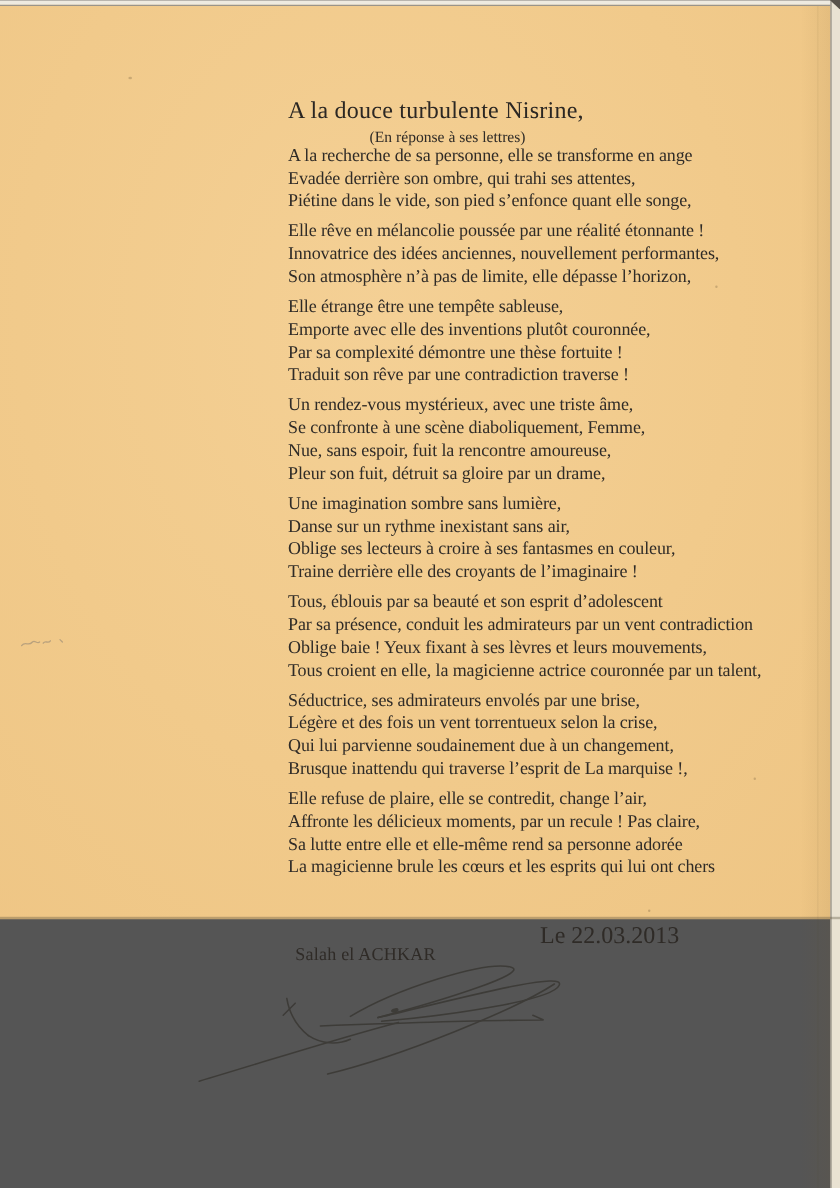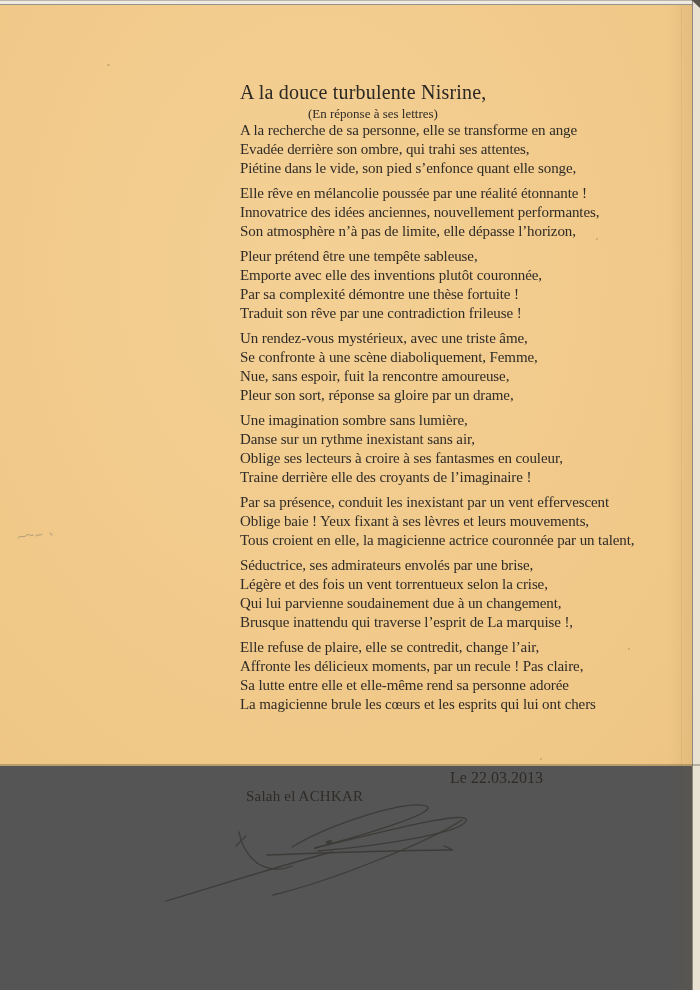--- a/index.html
+++ b/index.html
@@ -45,21 +45,21 @@
     font-size:13px;line-height:15px;color:#2f2b27;white-space:nowrap;text-align:right;
   }
   .poem{position:absolute;left:240px;top:121px;}
   .stanza{margin:0 0 6px 0;}
   .line{
     font-size:15px;line-height:19px;letter-spacing:-0.1px;
     white-space:nowrap;color:#2f2b27;
   }
   .date-line{
     position:absolute;left:450px;top:769px;
-    font-size:16px;white-space:nowrap;
+    font-size:20px;white-space:nowrap;
   }
   .author-name{
     position:absolute;left:246px;top:788px;
     font-size:15px;letter-spacing:0.2px;white-space:nowrap;
   }
   .signature{position:absolute;left:30px;top:794px;width:520px;height:125px;}
   .smudge{position:absolute;left:14px;top:526px;width:46px;height:22px;opacity:0.55;filter:blur(0.4px);}
   .speck{position:absolute;width:2px;height:2px;border-radius:50%;background:rgba(110,90,60,0.30);}
   .speck.s1{left:628px;top:648px;}
   .speck.s2{left:596px;top:238px;}
@@ -91,39 +91,40 @@
         <div class="line">A la recherche de sa personne, elle se transforme en ange</div>
         <div class="line">Evadée derrière son ombre, qui trahi ses attentes,</div>
         <div class="line">Piétine dans le vide, son pied s’enfonce quant elle songe,</div>
       </div>
       <div class="stanza">
         <div class="line">Elle rêve en mélancolie poussée par une réalité étonnante !</div>
         <div class="line">Innovatrice des idées anciennes, nouvellement performantes,</div>
         <div class="line">Son atmosphère n’à pas de limite, elle dépasse l’horizon,</div>
       </div>
       <div class="stanza">
-        <div class="line">Pleur prétend être une tempête sableuse,</div>
+        <div class="line">Elle étrange être une tempête sableuse,</div>
         <div class="line">Emporte avec elle des inventions plutôt couronnée,</div>
         <div class="line">Par sa complexité démontre une thèse fortuite !</div>
-        <div class="line">Traduit son rêve par une contradiction frileuse !</div>
+        <div class="line">Traduit son rêve par une contradiction traverse !</div>
       </div>
       <div class="stanza">
         <div class="line">Un rendez-vous mystérieux, avec une triste âme,</div>
         <div class="line">Se confronte à une scène diaboliquement, Femme,</div>
         <div class="line">Nue, sans espoir, fuit la rencontre amoureuse,</div>
-        <div class="line">Pleur son sort, réponse sa gloire par un drame,</div>
+        <div class="line">Pleur son fuit, détruit sa gloire par un drame,</div>
       </div>
       <div class="stanza">
         <div class="line">Une imagination sombre sans lumière,</div>
         <div class="line">Danse sur un rythme inexistant sans air,</div>
         <div class="line">Oblige ses lecteurs à croire à ses fantasmes en couleur,</div>
         <div class="line">Traine derrière elle des croyants de l’imaginaire !</div>
       </div>
       <div class="stanza">
-        <div class="line">Par sa présence, conduit les inexistant par un vent effervescent</div>
+        <div class="line">Tous, éblouis par sa beauté et son esprit d’adolescent</div>
+        <div class="line">Par sa présence, conduit les admirateurs par un vent contradiction</div>
         <div class="line">Oblige baie ! Yeux fixant à ses lèvres et leurs mouvements,</div>
         <div class="line">Tous croient en elle, la magicienne actrice couronnée par un talent,</div>
       </div>
       <div class="stanza">
         <div class="line">Séductrice, ses admirateurs envolés par une brise,</div>
         <div class="line">Légère et des fois un vent torrentueux selon la crise,</div>
         <div class="line">Qui lui parvienne soudainement due à un changement,</div>
         <div class="line">Brusque inattendu qui traverse l’esprit de La marquise !,</div>
       </div>
       <div class="stanza">

